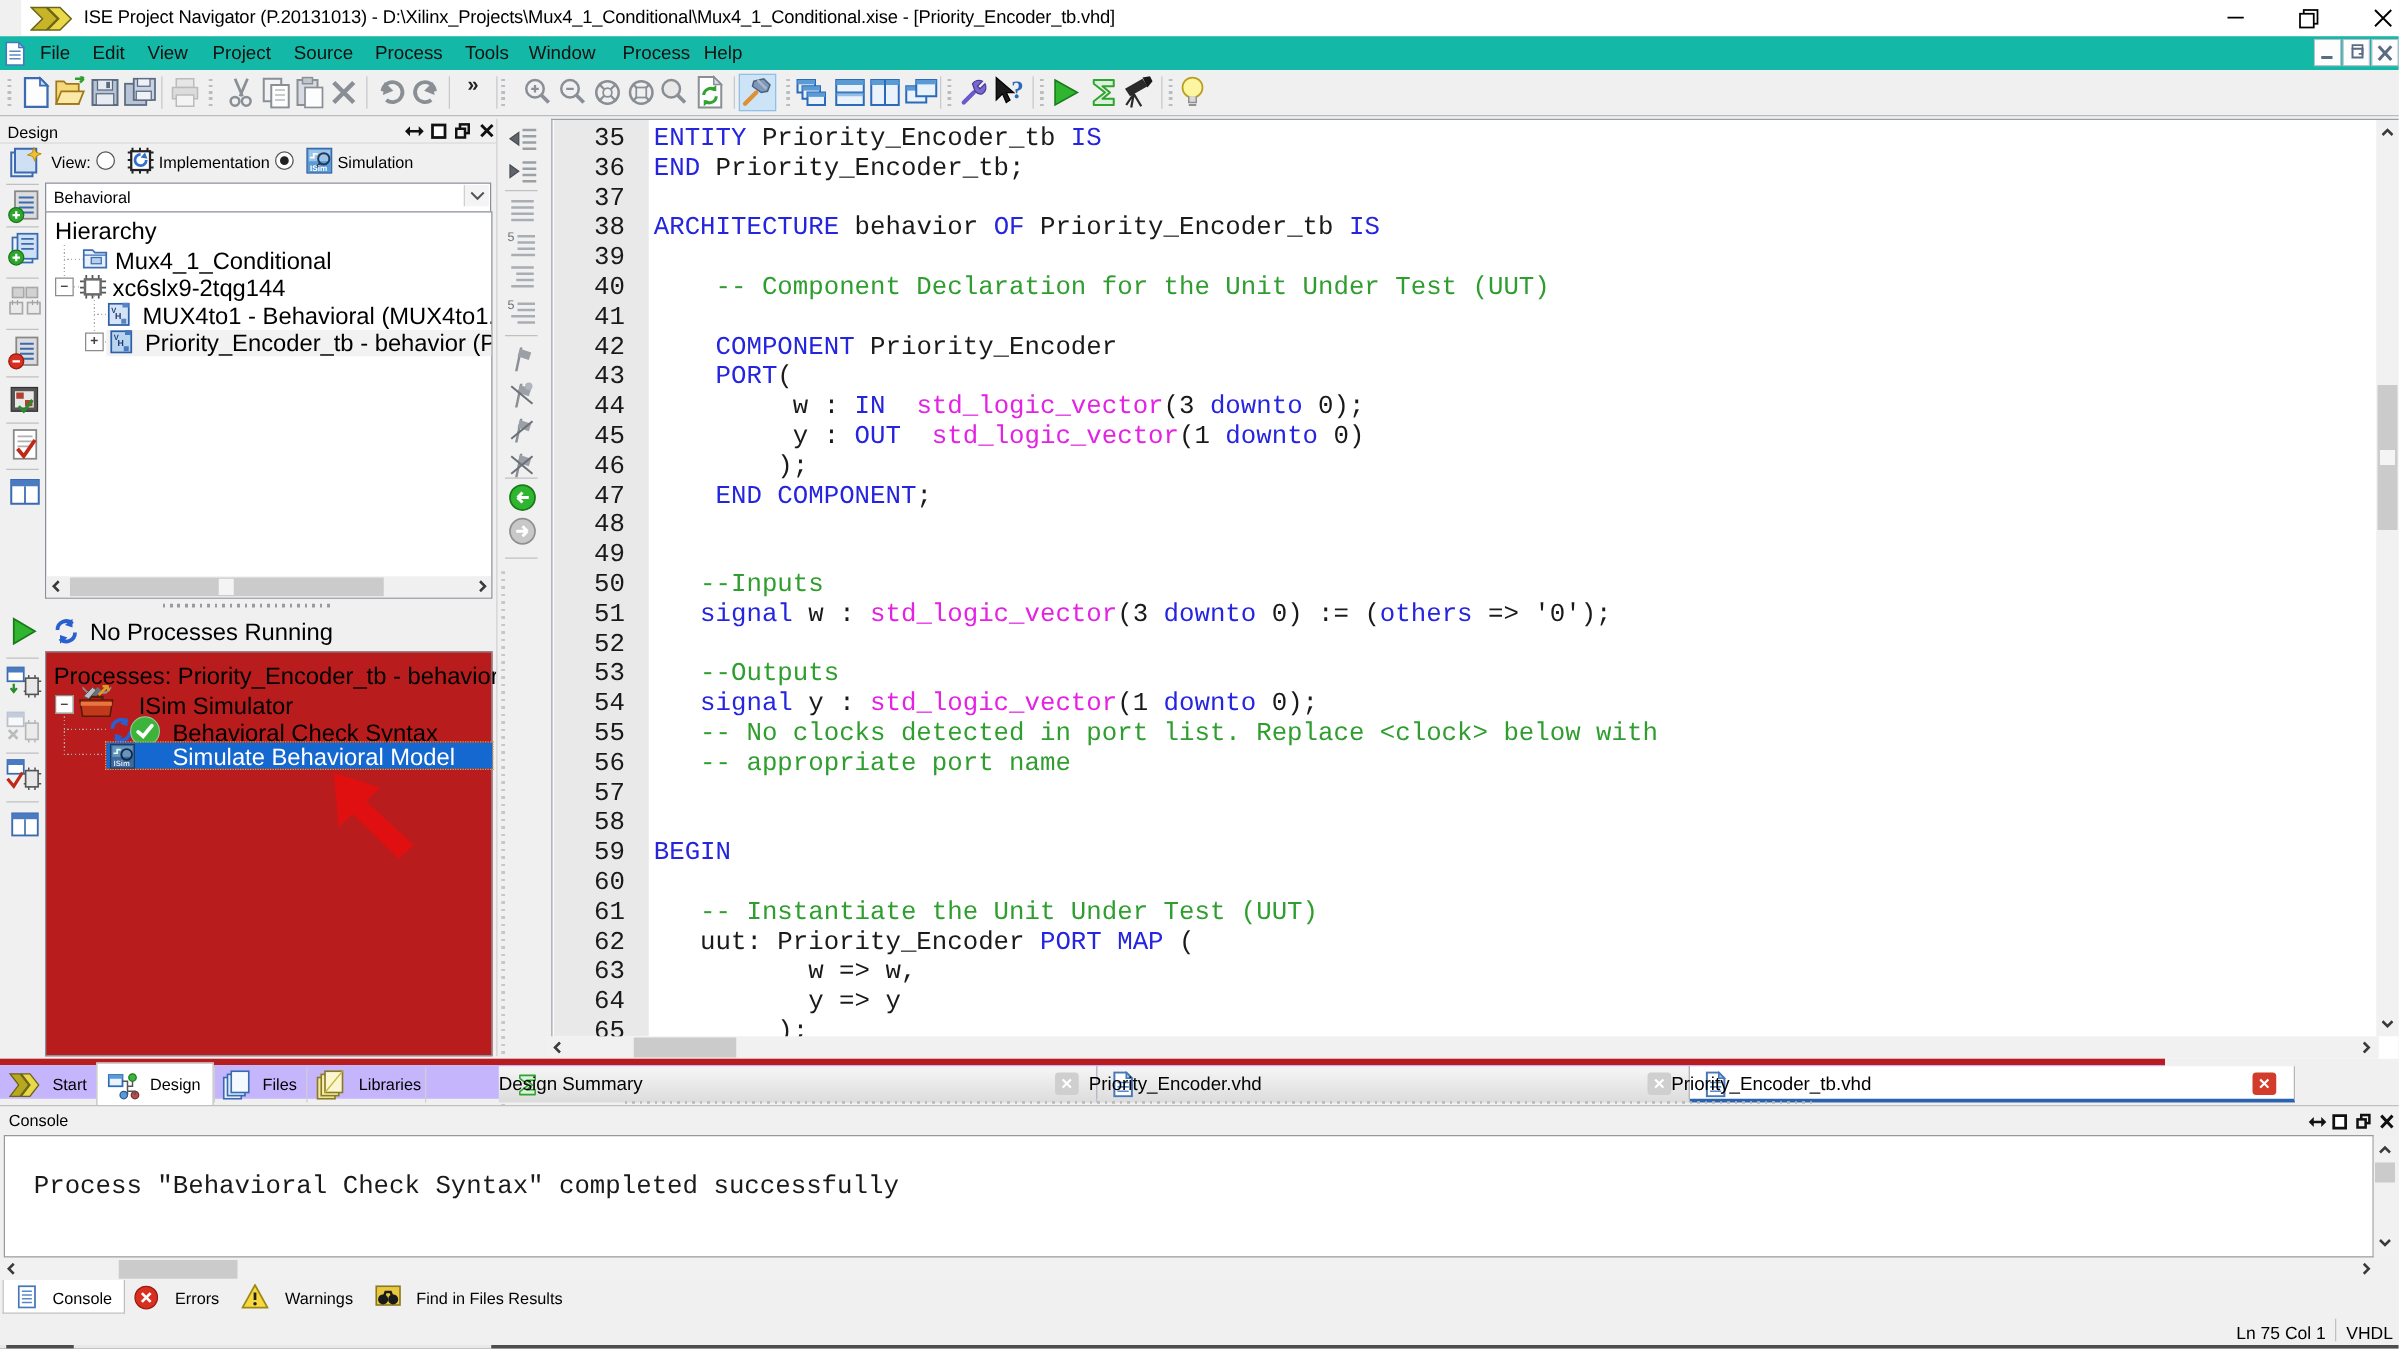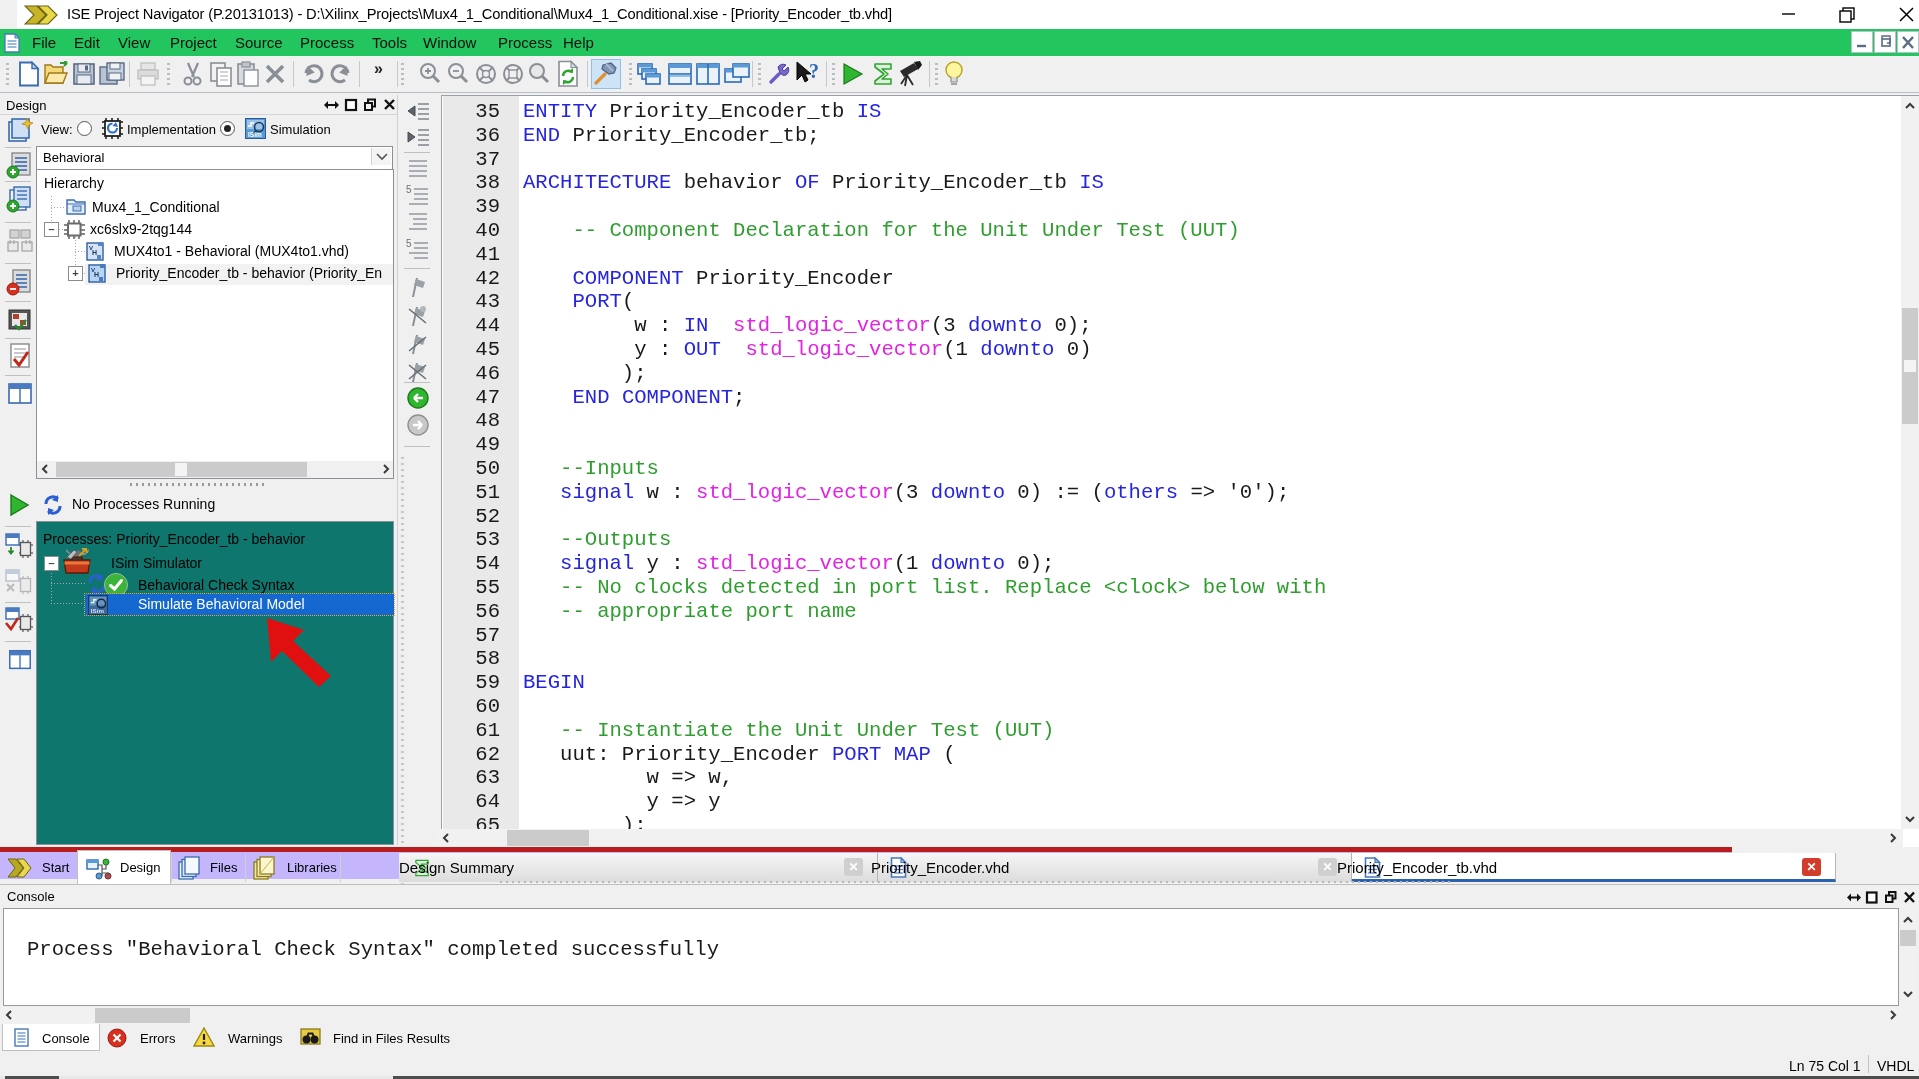--- a/index.html
+++ b/index.html
@@ -3,38 +3,38 @@
 <meta charset="utf-8">
 <style>
 * { margin:0; padding:0; box-sizing:border-box; }
 html,body { width:1919px; height:1079px; overflow:hidden; }
 body { font-family:"Liberation Sans", sans-serif; background:#f0f0f0; position:relative; }
 .abs { position:absolute; }
 
 #titlebar { left:17px; top:0; width:1919px; height:29px; background:#ffffff; }
 #title-text { left:50px; top:6px; font-size:14.7px; letter-spacing:-0.15px; color:#000; }
 
-#menubar { left:0; top:29px; width:1919px; height:27px; background:#22c55e; }
+#menubar { left:0; top:29px; width:1919px; height:27px; background:#14b8a6; }
 .menu-item { position:absolute; top:5px; font-size:15px; color:#111; }
 
 #toolbar { left:0; top:56px; width:1919px; height:37px; background:#f0f0f0; border-bottom:1px solid #b8bcc0; }
 .tsep { position:absolute; top:5px; width:1px; height:26px; background:#c5c8cc; }
 .grip { position:absolute; top:7px; width:3px; height:23px;
   background-image:repeating-linear-gradient(to bottom,#b9bcc0 0 2px,transparent 2px 5px); }
 
 #design-hdr { left:0; top:95px; width:397px; height:20px; background:#f0f0f0; border-bottom:1px solid #d5d5d5; }
 #design-hdr span { position:absolute; left:6px; top:3px; font-size:13px; color:#000; }
 #leftcol { left:0; top:115px; width:36px; height:730px; background:#f0f0f0; }
 #view-row { left:36px; top:115px; width:361px; height:30px; background:#f0f0f0; font-size:13px; }
 #combo { left:36px; top:146px; width:357px; height:31px; background:#fff; border:1px solid #8a8f98; }
 #combo .cbtext { position:absolute; left:6px; top:3px; font-size:13px; }
 #hier-box { left:36px; top:169px; width:358px; height:310px; background:#fff; border:1px solid #8a8f98; overflow:hidden; }
 #proc-hdr-row { left:36px; top:489px; width:361px; height:32px; background:#f0f0f0; }
-#proc-box { left:36px; top:521px; width:358px; height:324px; background:#0f766e; border:1px solid #8a8f98; }
-.tree-text { position:absolute; font-size:14px; color:#000; white-space:nowrap; }
+#proc-box { left:36px; top:521px; width:358px; height:324px; background:#b91c1c; border:1px solid #8a8f98; }
+.tree-text { position:absolute; font-size:19px; color:#000; white-space:nowrap; }
 .ebox { position:absolute; width:15px; height:15px; background:#fff; border:1px solid #8c8c8c; font:bold 11px "Liberation Sans"; text-align:center; line-height:13px; color:#444; }
 
 #estrip { left:397px; top:95px; width:44px; height:750px; background:#f0f0f0; border-left:1px solid #d0d0d0; }
 
 #editor { left:441px; top:95px; width:1478px; height:752px; background:#ffffff; border-left:1px solid #9aa0a6; border-top:1px solid #9aa0a6; }
 #gutter { left:443px; top:96px; width:76px; height:733px; background:#e9e9e9; }
 #linenums { left:443px; top:100px; width:57px; font-family:"Liberation Mono",monospace; font-size:20.6px; line-height:23.8px; text-align:right; color:#1a1a1a; }
 #code { left:523px; top:100px; font-family:"Liberation Mono",monospace; font-size:20.6px; line-height:23.8px; color:#1a1a1a; white-space:pre; }
 #code .k { color:#2525e0; }
 #code .c { color:#2f9e2f; }

